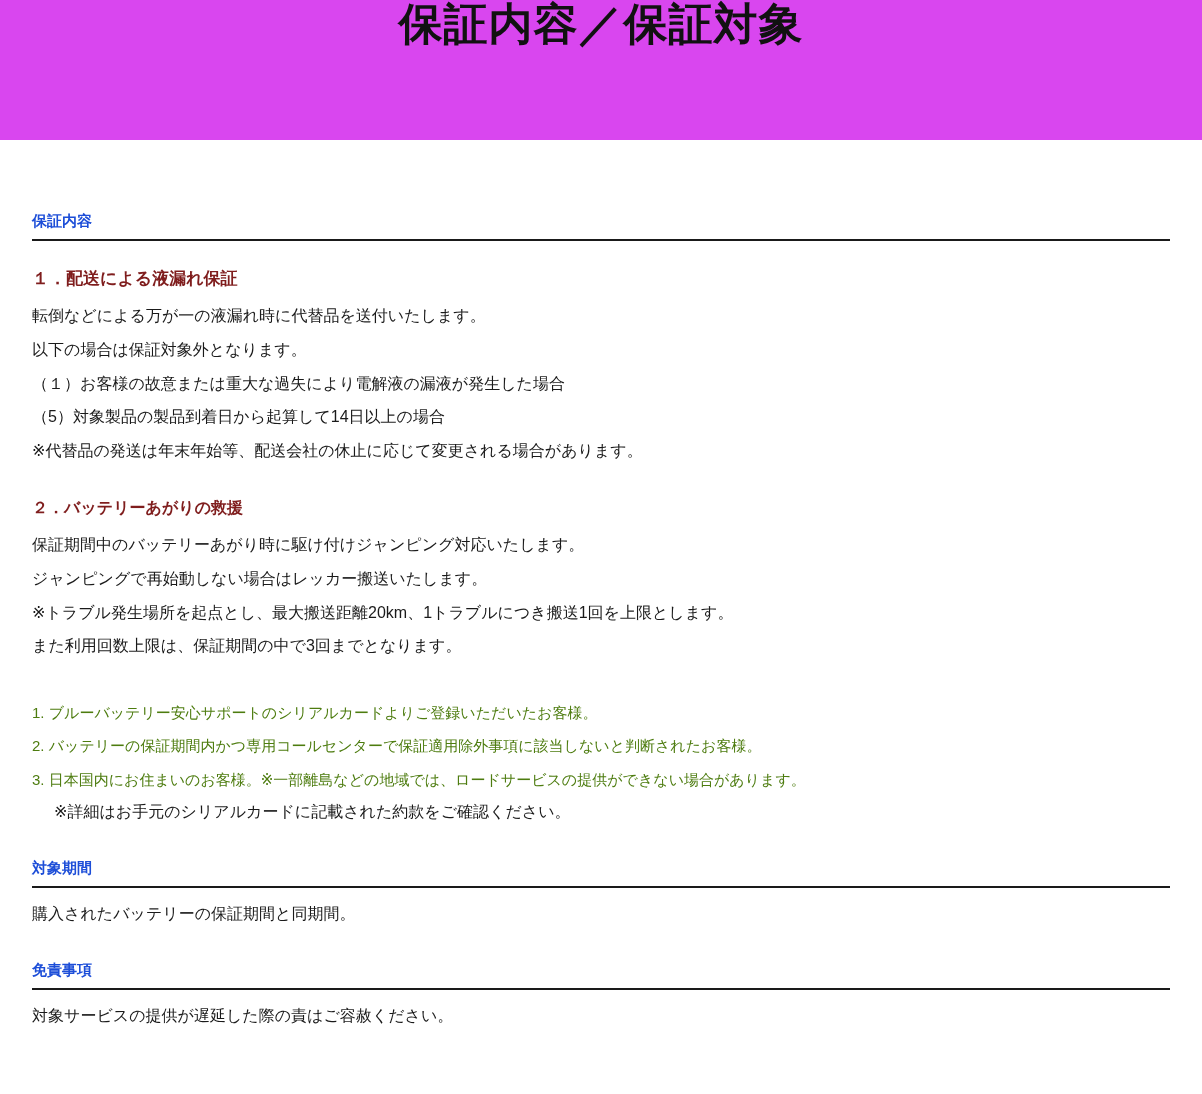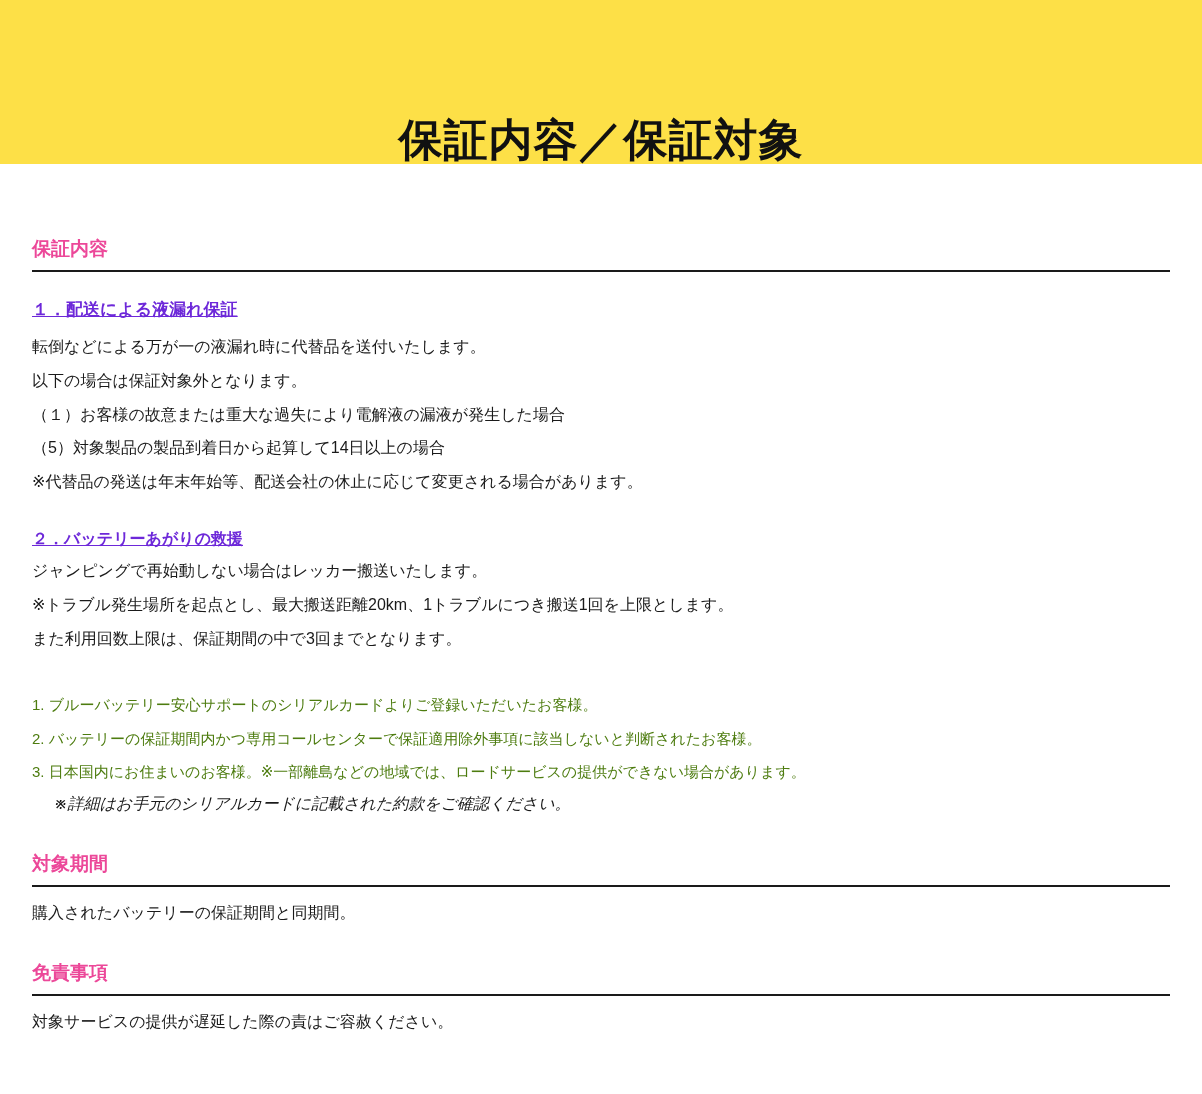--- a/index.html
+++ b/index.html
@@ -10,24 +10,24 @@
     width: 1202px;
     min-height: 1094px;
     background: #ffffff;
     font-family: "Liberation Sans", "DejaVu Sans", sans-serif;
     color: #1a1a1a;
     -webkit-font-smoothing: antialiased;
   }
 
   
   .page-header {
-    background: #fde047;
-    height: 164px;
+    background: #d946ef;
+    height: 140px;
     display: flex;
-    align-items: flex-end;
+    align-items: flex-start;
     justify-content: center;
     box-sizing: border-box;
   }
   .page-header h1 {
     margin: 0;
     font-size: 44px;
     font-weight: 700;
     letter-spacing: 1px;
     color: #111111;
     line-height: 1.1;
@@ -37,56 +37,54 @@
   .content {
     padding: 0 32px;
     box-sizing: border-box;
   }
 
   .section {
     margin-top: 0;
   }
 
   .section-heading {
-    font-size: 19px;
+    font-size: 15px;
     font-weight: 700;
-    color: #ec4899;
+    color: #1d4ed8;
     margin: 0;
     padding: 0 0 8px 0;
     border-bottom: 2px solid #1a1a1a;
   }
 
   .first-section-heading {
     margin-top: 72px;
   }
 
   .sub-heading {
     font-size: 17px;
     font-weight: 700;
-    color: #6d28d9;
+    color: #7f1d1d;
     margin: 26px 0 0 0;
-    text-decoration: underline;
   }
   .sub-heading.large {
     font-size: 16px;
     margin-top: 34px;
   }
 
   .para {
     font-size: 16px;
     line-height: 1.55;
     color: #1a1a1a;
     margin: 14px 0 0 0;
   }
   .para.tight {
     margin-top: 9px;
   }
   .para.indent {
     padding-left: 22px;
-    font-style: italic;
   }
 
   .list {
     margin: 0;
     padding: 0;
     list-style: none;
   }
   .list li {
     font-size: 15px;
     line-height: 1.55;
@@ -118,20 +116,21 @@
     <div class="sub-heading">１．配送による液漏れ保証</div>
 
     <p class="para">転倒などによる万が一の液漏れ時に代替品を送付いたします。</p>
     <p class="para tight">以下の場合は保証対象外となります。</p>
     <p class="para tight">（１）お客様の故意または重大な過失により電解液の漏液が発生した場合</p>
     <p class="para tight">（5）対象製品の製品到着日から起算して14日以上の場合</p>
     <p class="para tight">※代替品の発送は年末年始等、配送会社の休止に応じて変更される場合があります。</p>
 
     <div class="sub-heading large">２．バッテリーあがりの救援</div>
 
+    <p class="para">保証期間中のバッテリーあがり時に駆け付けジャンピング対応いたします。</p>
     <p class="para tight">ジャンピングで再始動しない場合はレッカー搬送いたします。</p>
     <p class="para tight">※トラブル発生場所を起点とし、最大搬送距離20km、1トラブルにつき搬送1回を上限とします。</p>
     <p class="para tight">また利用回数上限は、保証期間の中で3回までとなります。</p>
   </div>
 
   <div class="gap-md"></div>
 
   <div class="section">
 
     <ul class="list">

